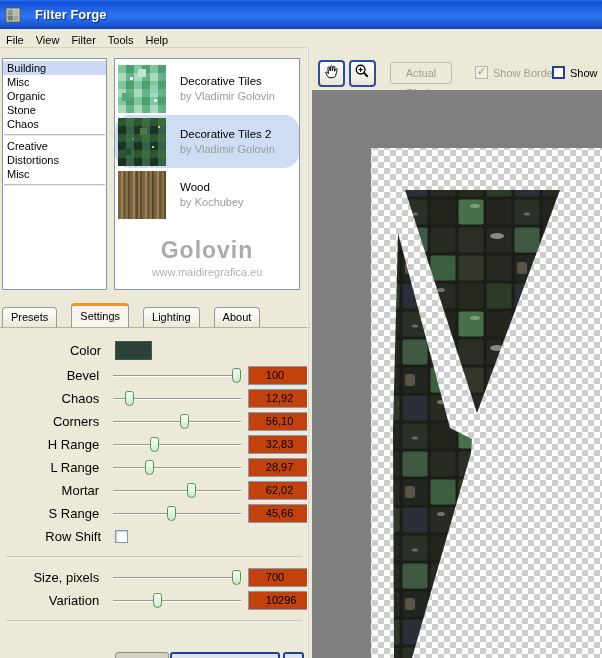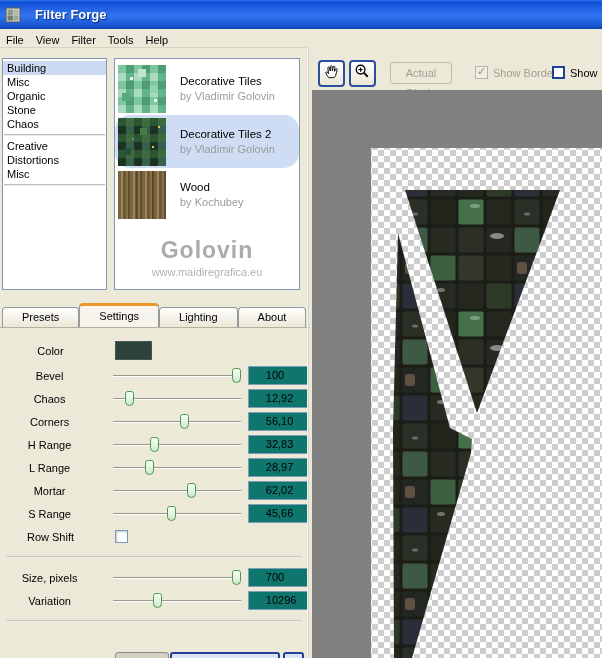--- a/index.html
+++ b/index.html
@@ -26,36 +26,36 @@
   .filter-row.selected{background:#cfddf4;border-radius:15px;}
   .thumb{width:48px;height:48px;flex:0 0 48px;font-size:0;line-height:0;}
   .fmeta{margin-left:14px;display:flex;flex-direction:column;gap:3px;}
   .fname{font-size:11.5px;color:#000;}
   .fauthor{font-size:11px;color:#9b9b9b;}
   .watermark{margin-top:16px;text-align:center;color:#a8a8a8;}
   .wm1{font-size:23px;font-weight:bold;letter-spacing:1px;color:#ababab;}
   .wm2{font-size:11px;margin-top:2px;color:#b2b2b2;}
   
   .tabs{position:absolute;left:2px;top:302px;height:25px;display:flex;align-items:flex-end;z-index:2;}
-  .tab{height:19px;line-height:19px;padding:0 19px;font-size:11px;margin-right:0;
+  .tab{height:19px;line-height:19px;padding:0 8px;font-size:11px;margin-right:14px;
     background:linear-gradient(#ffffff,#ece7d5);border:1px solid #919b9c;border-bottom:none;
     border-radius:4px 4px 0 0;}
   .tab.active{height:21px;line-height:20px;border-top:3px solid #e8982c;background:#f6f4ec;z-index:3;}
   .tabline{position:absolute;left:0;top:327px;width:310px;height:1px;background:#b5b1a0;}
   
   .settings{position:absolute;left:0;top:330px;width:308px;padding-top:7px;}
   .row{display:flex;align-items:center;height:23px;}
   .row.color-row{height:27px;}
-  .lbl{width:101px;padding-right:7px;text-align:center;font-size:11px;white-space:nowrap;}
+  .lbl{width:101px;padding-right:7px;text-align:right;font-size:13px;white-space:nowrap;}
   .swatch{width:37px;height:19px;margin-left:7px;border:1px dotted #666;box-sizing:border-box;}
   .slider{width:130px;height:17px;position:relative;margin-left:7px;}
   .track{position:absolute;left:0;right:0;top:8px;height:1px;background:#9a968a;border-bottom:1px solid #fff;}
   .sthumb{position:absolute;top:1px;width:9px;height:15px;box-sizing:border-box;
     background:linear-gradient(180deg,#f8fff8,#cfe8cf);border:1px solid #4a9a4a;border-radius:3px 3px 5px 5px;}
-  .val{margin-left:7px;width:42px;height:17px;background:#0f766e;border:1px solid #7f9db9;
+  .val{margin-left:7px;width:42px;height:17px;background:#c2410c;border:1px solid #7f9db9;
     font-size:11px;line-height:16px;padding-left:17px;}
   .checkbox{width:13px;height:13px;margin-left:7px;background:#fff;border:1px solid #7b99c0;
     box-shadow:inset 1px 1px 2px rgba(100,100,100,.35);position:relative;box-sizing:border-box;}
   .sep{height:2px;margin:8px 6px;background:linear-gradient(#b8b4a4,#ffffff);border-radius:1px;}
   .bbtn1{position:absolute;left:115px;top:652px;width:52px;height:10px;background:#d4d0c2;
     border:1px solid #8e8c7e;border-radius:3px 3px 0 0;}
   .bbtn2{position:absolute;left:170px;top:652px;width:110px;height:10px;background:#dce4f2;
     border:2px solid #20409a;border-radius:3px 3px 0 0;box-sizing:border-box;}
   .bbtn3{position:absolute;left:283px;top:652px;width:21px;height:10px;background:#dce4f2;
     border:2px solid #20409a;border-radius:3px 3px 0 0;box-sizing:border-box;}

